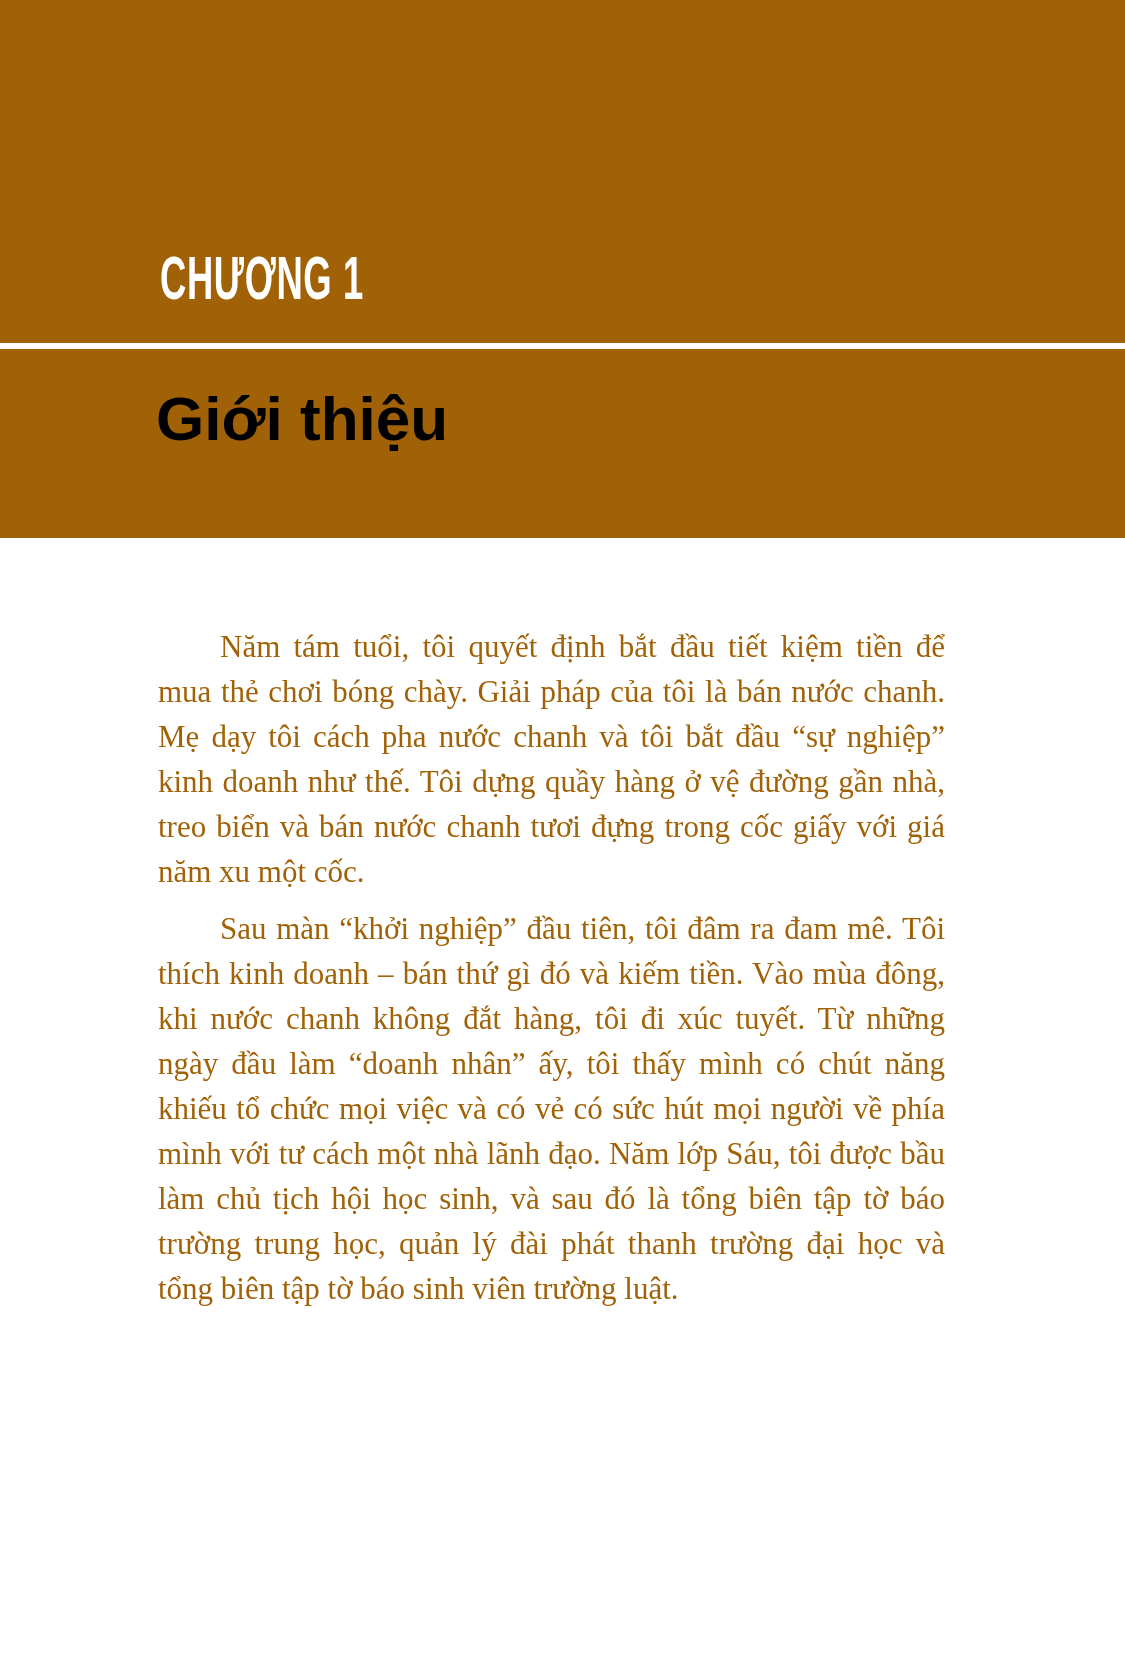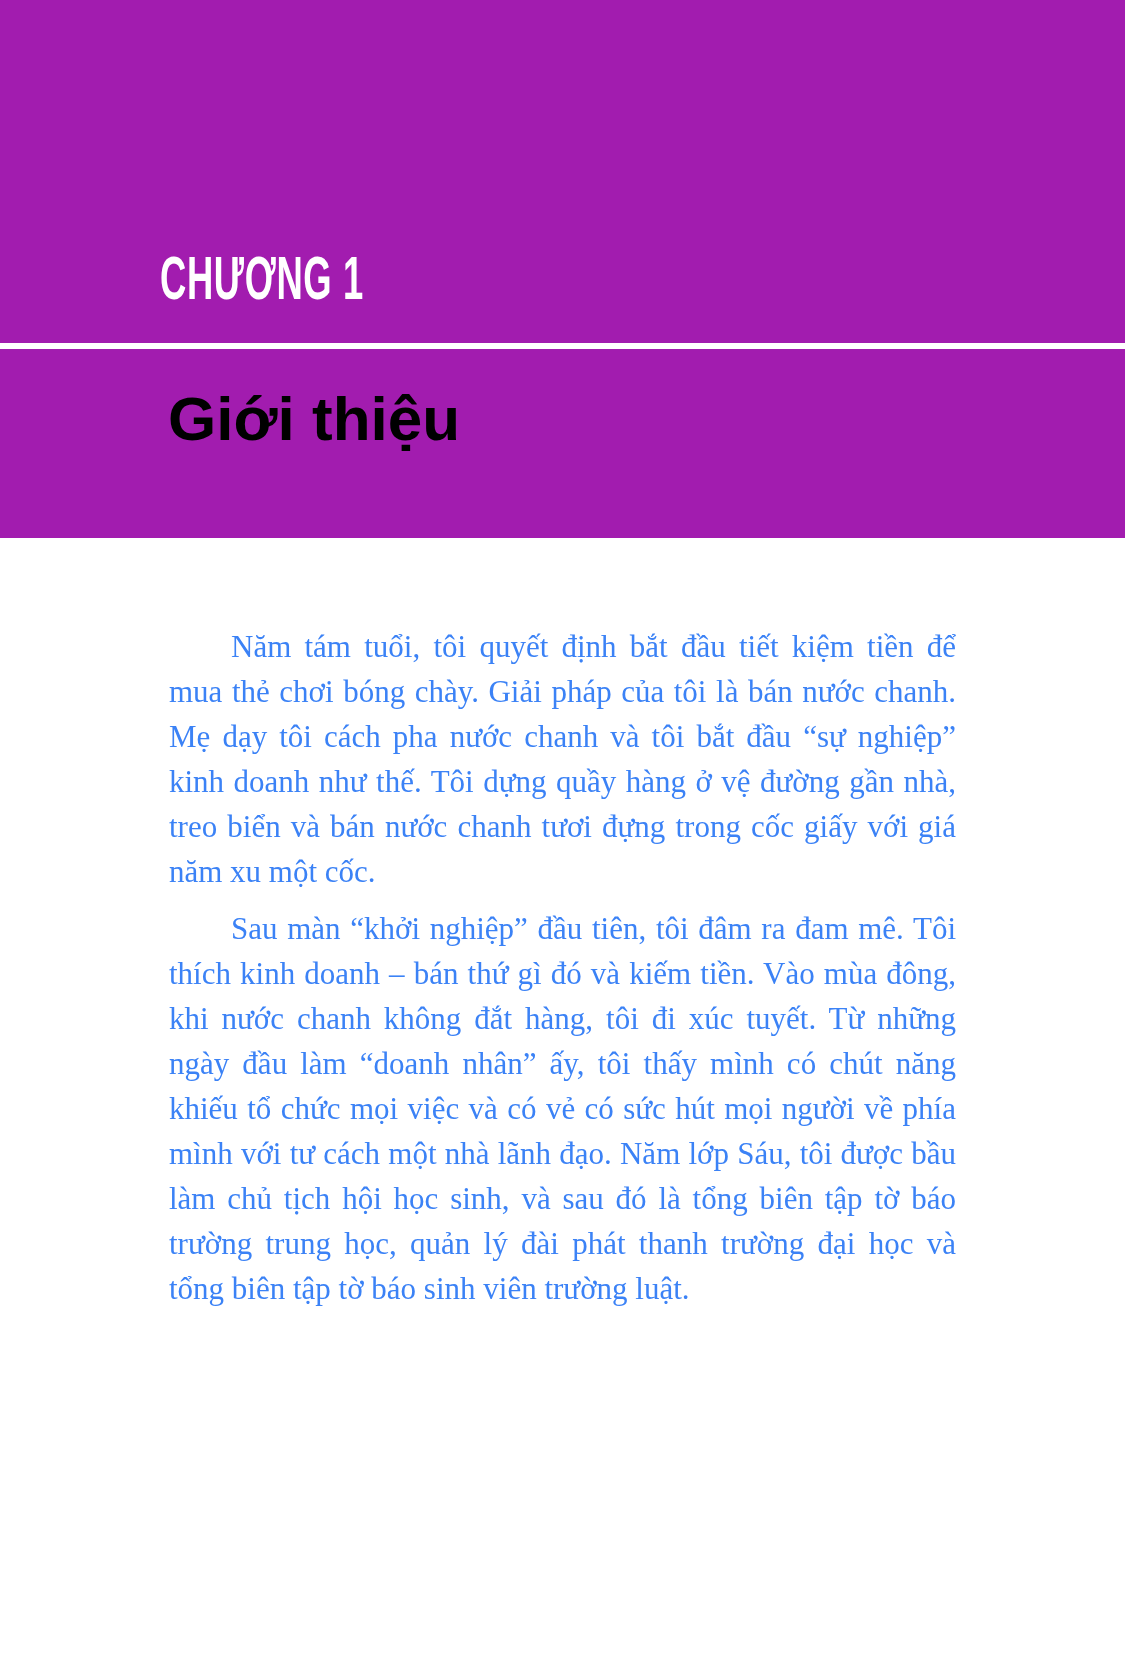--- a/index.html
+++ b/index.html
@@ -14,21 +14,21 @@
     background: #ffffff;
     overflow: hidden;
     font-family: "Liberation Serif", serif;
   }
   .chapter-band {
     position: absolute;
     top: 0;
     left: 0;
     width: 1125px;
     height: 538px;
-    background: #a21caf;
+    background: #a16207;
   }
   .band-separator {
     position: absolute;
     top: 343px;
     left: 0;
     width: 1125px;
     height: 6px;
     background: #ffffff;
   }
   .chapter-label {
@@ -41,35 +41,35 @@
     font-size: 56px;
     line-height: 1;
     letter-spacing: 1px;
     transform: scale(0.65, 1.08);
     transform-origin: left top;
     white-space: nowrap;
   }
   .chapter-title {
     position: absolute;
     top: 388px;
-    left: 168px;
+    left: 156px;
     color: #000000;
     font-family: "Liberation Sans", sans-serif;
     font-weight: bold;
     font-size: 62px;
     line-height: 1;
     letter-spacing: 0px;
     white-space: nowrap;
   }
   .body-text {
     position: absolute;
     top: 624px;
-    left: 169px;
+    left: 158px;
     width: 787px;
-    color: #3b82f6;
+    color: #a16207;
     font-family: "Liberation Serif", serif;
     font-size: 31px;
     line-height: 45px;
     text-align: justify;
   }
   .body-text p {
     margin: 0 0 12px 0;
     text-indent: 62px;
   }
 </style>

